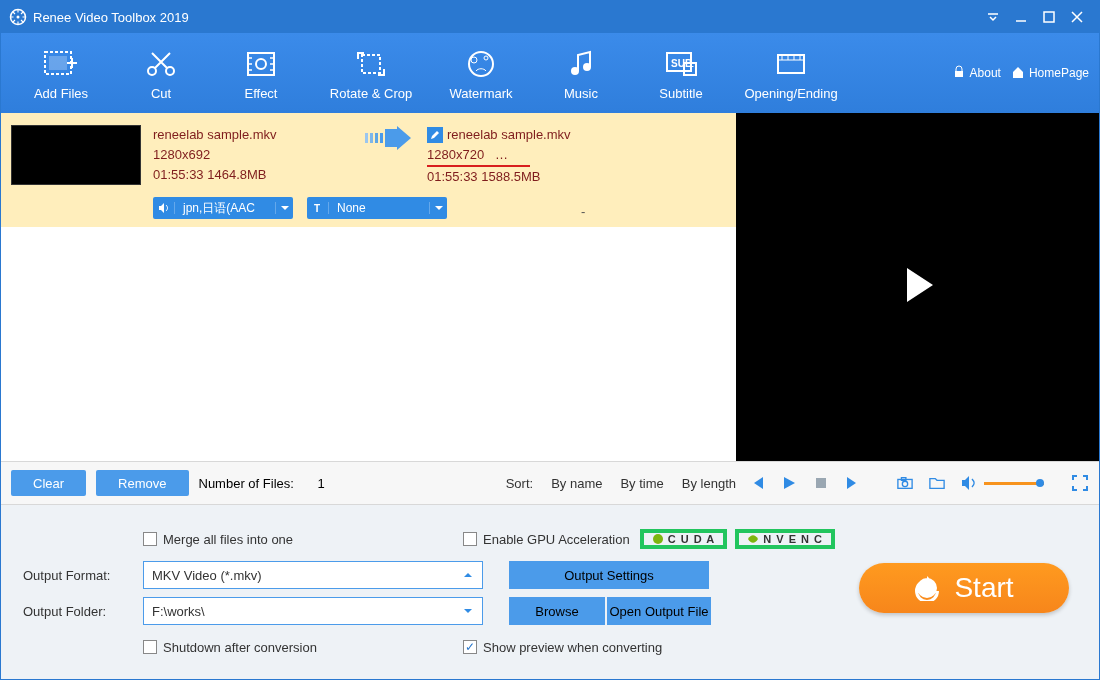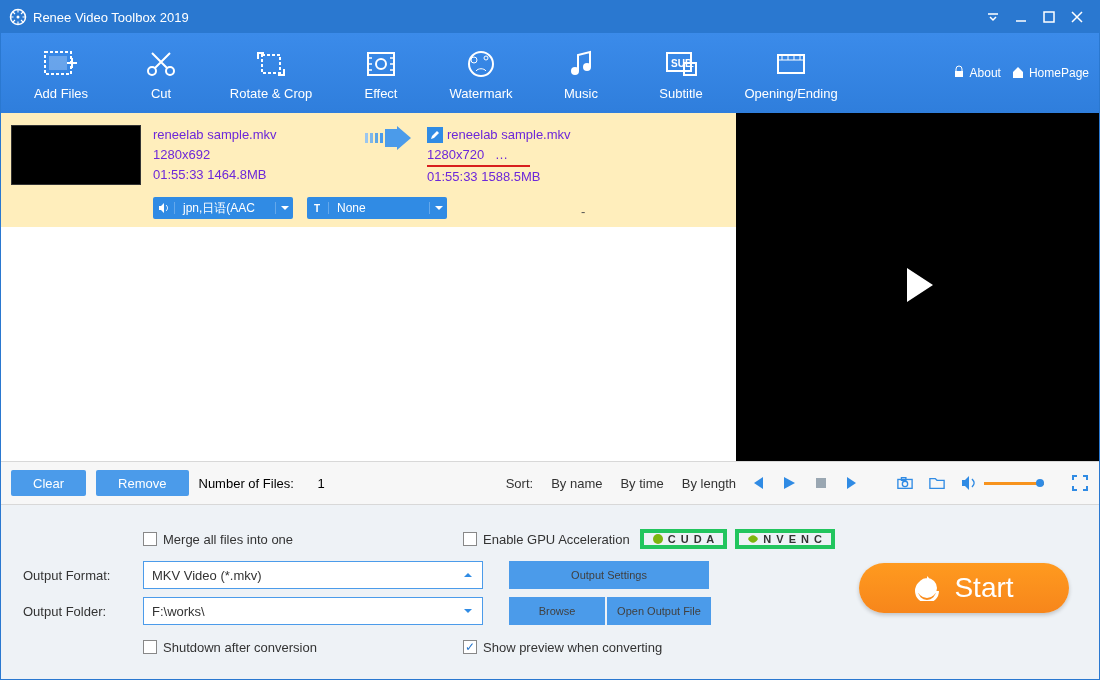--- a/index.html
+++ b/index.html
@@ -21,21 +21,21 @@
 .toolbar .spacer { flex: 1; }
 .rtlink { display: flex; align-items: center; gap: 4px; font-size: 12px; margin-left: 10px; cursor: pointer; }
 .rtlink svg { width: 14px; height: 14px; fill: #fff; }
 
 
 .main { display: flex; height: 348px; }
 .filelist { width: 735px; background: #fff; overflow: auto; }
 .row { background: #ffeebc; border-bottom: 1px solid #fff; padding: 12px 10px 8px 10px; position: relative; }
 .row-top { display: flex; align-items: flex-start; }
 .thumb { width: 130px; height: 60px; background: #000; border: 1px solid #333; flex-shrink: 0; }
-.srcinfo, .dstinfo { font-size: 13px; color: #6d28d9; line-height: 20px; }
+.srcinfo, .dstinfo { font-size: 13px; color: #7f1d1d; line-height: 20px; }
 .srcinfo { margin-left: 12px; width: 200px; }
 .arrow { width: 70px; display: flex; align-items: center; justify-content: center; }
 .dstinfo { margin-left: 4px; }
 .dstinfo .fn { display: flex; align-items: center; gap: 4px; }
 .dstinfo .ed { width: 16px; height: 16px; background: #308be4; display: inline-flex; align-items: center; justify-content: center; }
 .dstinfo .ed svg { width: 10px; height: 10px; fill: #fff; }
 .underline-red { border-bottom: 2px solid #d81e1e; display: inline-block; padding-right: 22px; }
 .row-bottom { display: flex; align-items: flex-end; margin-top: 10px; gap: 14px; padding-left: 142px; }
 .pill { height: 22px; background: #308be4; color: #fff; font-size: 12px; display: flex; align-items: center; border-radius: 2px; overflow: hidden; cursor: pointer; }
 .pill .ic { width: 22px; display: flex; align-items: center; justify-content: center; border-right: 1px solid rgba(255,255,255,.25); }
@@ -62,21 +62,21 @@
 .vol .handle { width: 8px; height: 8px; border-radius: 50%; background: #308be4; position: absolute; top: -3px; right: 0; }
 
 
 .settings { height: 174px; background: #eef2f6; padding: 16px 22px 12px 22px; font-size: 13px; color: #333; position: relative; }
 .settings .row1, .settings .row2, .settings .row3, .settings .row4 { display: flex; align-items: center; height: 36px; }
 .chk { width: 14px; height: 14px; border: 1px solid #888; margin-right: 6px; display: inline-flex; align-items: center; justify-content: center; background: #fff; }
 .chk.checked::after { content: "✓"; color: #2b78cb; font-size: 12px; line-height: 1; }
 .lbl { width: 120px; }
 .combo { width: 340px; height: 28px; border: 1px solid #4b9bea; background: #fff; display: flex; align-items: center; padding: 0 8px; font-size: 13px; cursor: pointer; justify-content: space-between; }
 .combo svg { width: 12px; height: 12px; fill: #308be4; }
-.btn-mid { background: #4b9bea; color: #404040; height: 28px; border: none; font-size: 11px; cursor: pointer; }
+.btn-mid { background: #4b9bea; color: #000000; height: 28px; border: none; font-size: 13px; cursor: pointer; }
 .gpu-badges { display: flex; gap: 8px; margin-left: 10px; }
 .badge { border: 4px solid #22c55e; height: 20px; padding: 0 8px; display: flex; align-items: center; font-weight: bold; letter-spacing: 1px; font-size: 11px; }
 .badge .dot { width: 12px; height: 12px; margin-right: 4px; }
 .start { position: absolute; right: 30px; top: 58px; width: 210px; height: 50px; background: linear-gradient(#ff9a1f,#f7861b); border-radius: 25px; color: #fff; font-size: 28px; display: flex; align-items: center; justify-content: center; gap: 14px; cursor: pointer; box-shadow: 0 2px 4px rgba(0,0,0,.2); }
 .start svg { width: 26px; height: 26px; fill: #fff; }
 </style>
 </head>
 <body>
 
 <div class="titlebar">
@@ -125,38 +125,38 @@
   <div class="toolbtn">
     <span class="ticon">
         <svg width="34" height="30" viewBox="0 0 34 30">
           <circle cx="8" cy="22" r="4" fill="none" stroke="#fff" stroke-width="2"></circle>
           <circle cx="26" cy="22" r="4" fill="none" stroke="#fff" stroke-width="2"></circle>
           <path d="M11 19L26 4M23 19L8 4" stroke="#fff" stroke-width="2"></path>
         </svg>
       </span>
     <span>Cut</span>
   </div>
-  <div class="toolbtn wide">
-    <span class="ticon">
-        <svg width="34" height="30" viewBox="0 0 34 30">
-          <rect x="8" y="6" width="18" height="18" fill="none" stroke="#fff" stroke-width="2" stroke-dasharray="3 2"></rect>
-          <path d="M4 10V4h6M30 20v6h-6" stroke="#fff" stroke-width="2" fill="none"></path>
-        </svg>
-      </span>
-    <span>Rotate &amp; Crop</span>
-  </div>
   <div class="toolbtn">
     <span class="ticon">
         <svg width="34" height="30" viewBox="0 0 34 30">
           <rect x="4" y="4" width="26" height="22" fill="none" stroke="#fff" stroke-width="2"></rect>
           <path d="M4 4v22M30 4v22M4 9h4M4 15h4M4 21h4M26 9h4M26 15h4M26 21h4" stroke="#fff" stroke-width="1.5"></path>
           <circle cx="17" cy="15" r="5" fill="none" stroke="#fff" stroke-width="2"></circle>
         </svg>
       </span>
     <span>Effect</span>
+  </div>
+  <div class="toolbtn wide">
+    <span class="ticon">
+        <svg width="34" height="30" viewBox="0 0 34 30">
+          <rect x="8" y="6" width="18" height="18" fill="none" stroke="#fff" stroke-width="2" stroke-dasharray="3 2"></rect>
+          <path d="M4 10V4h6M30 20v6h-6" stroke="#fff" stroke-width="2" fill="none"></path>
+        </svg>
+      </span>
+    <span>Rotate &amp; Crop</span>
   </div>
   <div class="toolbtn">
     <span class="ticon">
         <svg width="34" height="30" viewBox="0 0 34 30">
           <circle cx="17" cy="15" r="12" fill="none" stroke="#fff" stroke-width="2"></circle>
           <circle cx="10" cy="11" r="3" fill="none" stroke="#fff"></circle>
           <circle cx="22" cy="9" r="2" fill="none" stroke="#fff"></circle>
           <path d="M12 22c2-3 8-3 10 0" stroke="#fff" fill="none"></path>
         </svg>
       </span>

